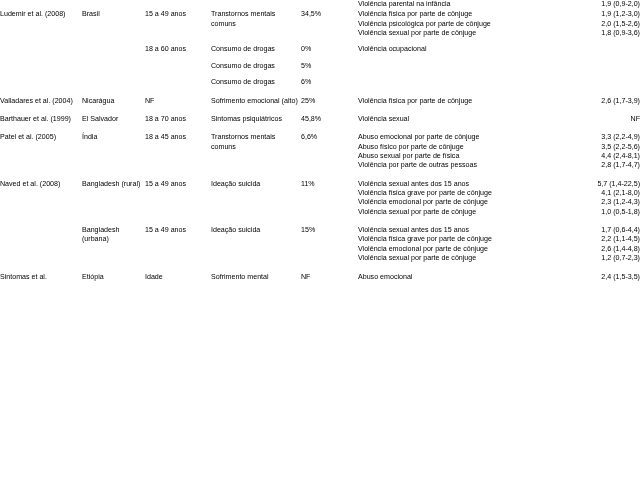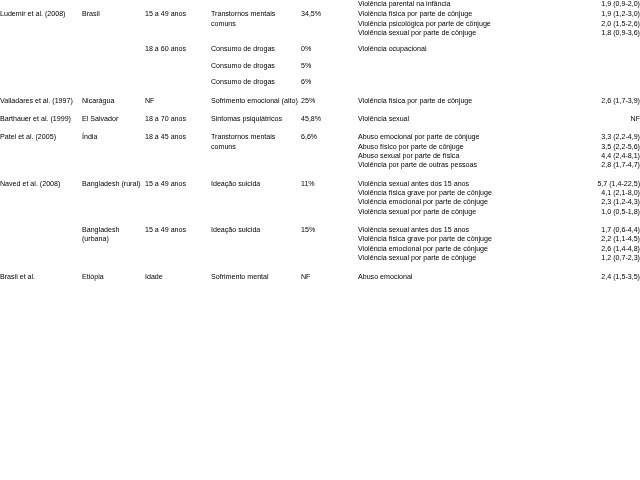--- a/index.html
+++ b/index.html
@@ -160,21 +160,21 @@
         </td>
         <td class="cell-prev">
           <div>6%</div>
         </td>
         <td class="cell-viol"></td>
         <td class="cell-or"></td>
       </tr>
 
       <tr class="group-gap">
         <td class="cell-author">
-          <div>Valladares et al. (1997)</div>
+          <div>Valladares et al. (2004)</div>
         </td>
         <td class="cell-country">
           <div>Nicarágua</div>
         </td>
         <td class="cell-age">
           <div>NF</div>
         </td>
         <td class="cell-outcome">
           <div>Sofrimento emocional (alto)</div>
         </td>
@@ -296,21 +296,21 @@
         <td class="cell-or">
           <div class="or-item">1,7 (0,6-4,4)</div>
           <div class="or-item">2,2 (1,1-4,5)</div>
           <div class="or-item">2,6 (1,4-4,8)</div>
           <div class="or-item">1,2 (0,7-2,3)</div>
         </td>
       </tr>
 
       <tr class="group-gap">
         <td class="cell-author">
-          <div>Brasil et al.</div>
+          <div>Sintomas et al.</div>
         </td>
         <td class="cell-country">
           <div>Etiópia</div>
         </td>
         <td class="cell-age">
           <div>Idade</div>
         </td>
         <td class="cell-outcome">
           <div>Sofrimento mental</div>
         </td>

